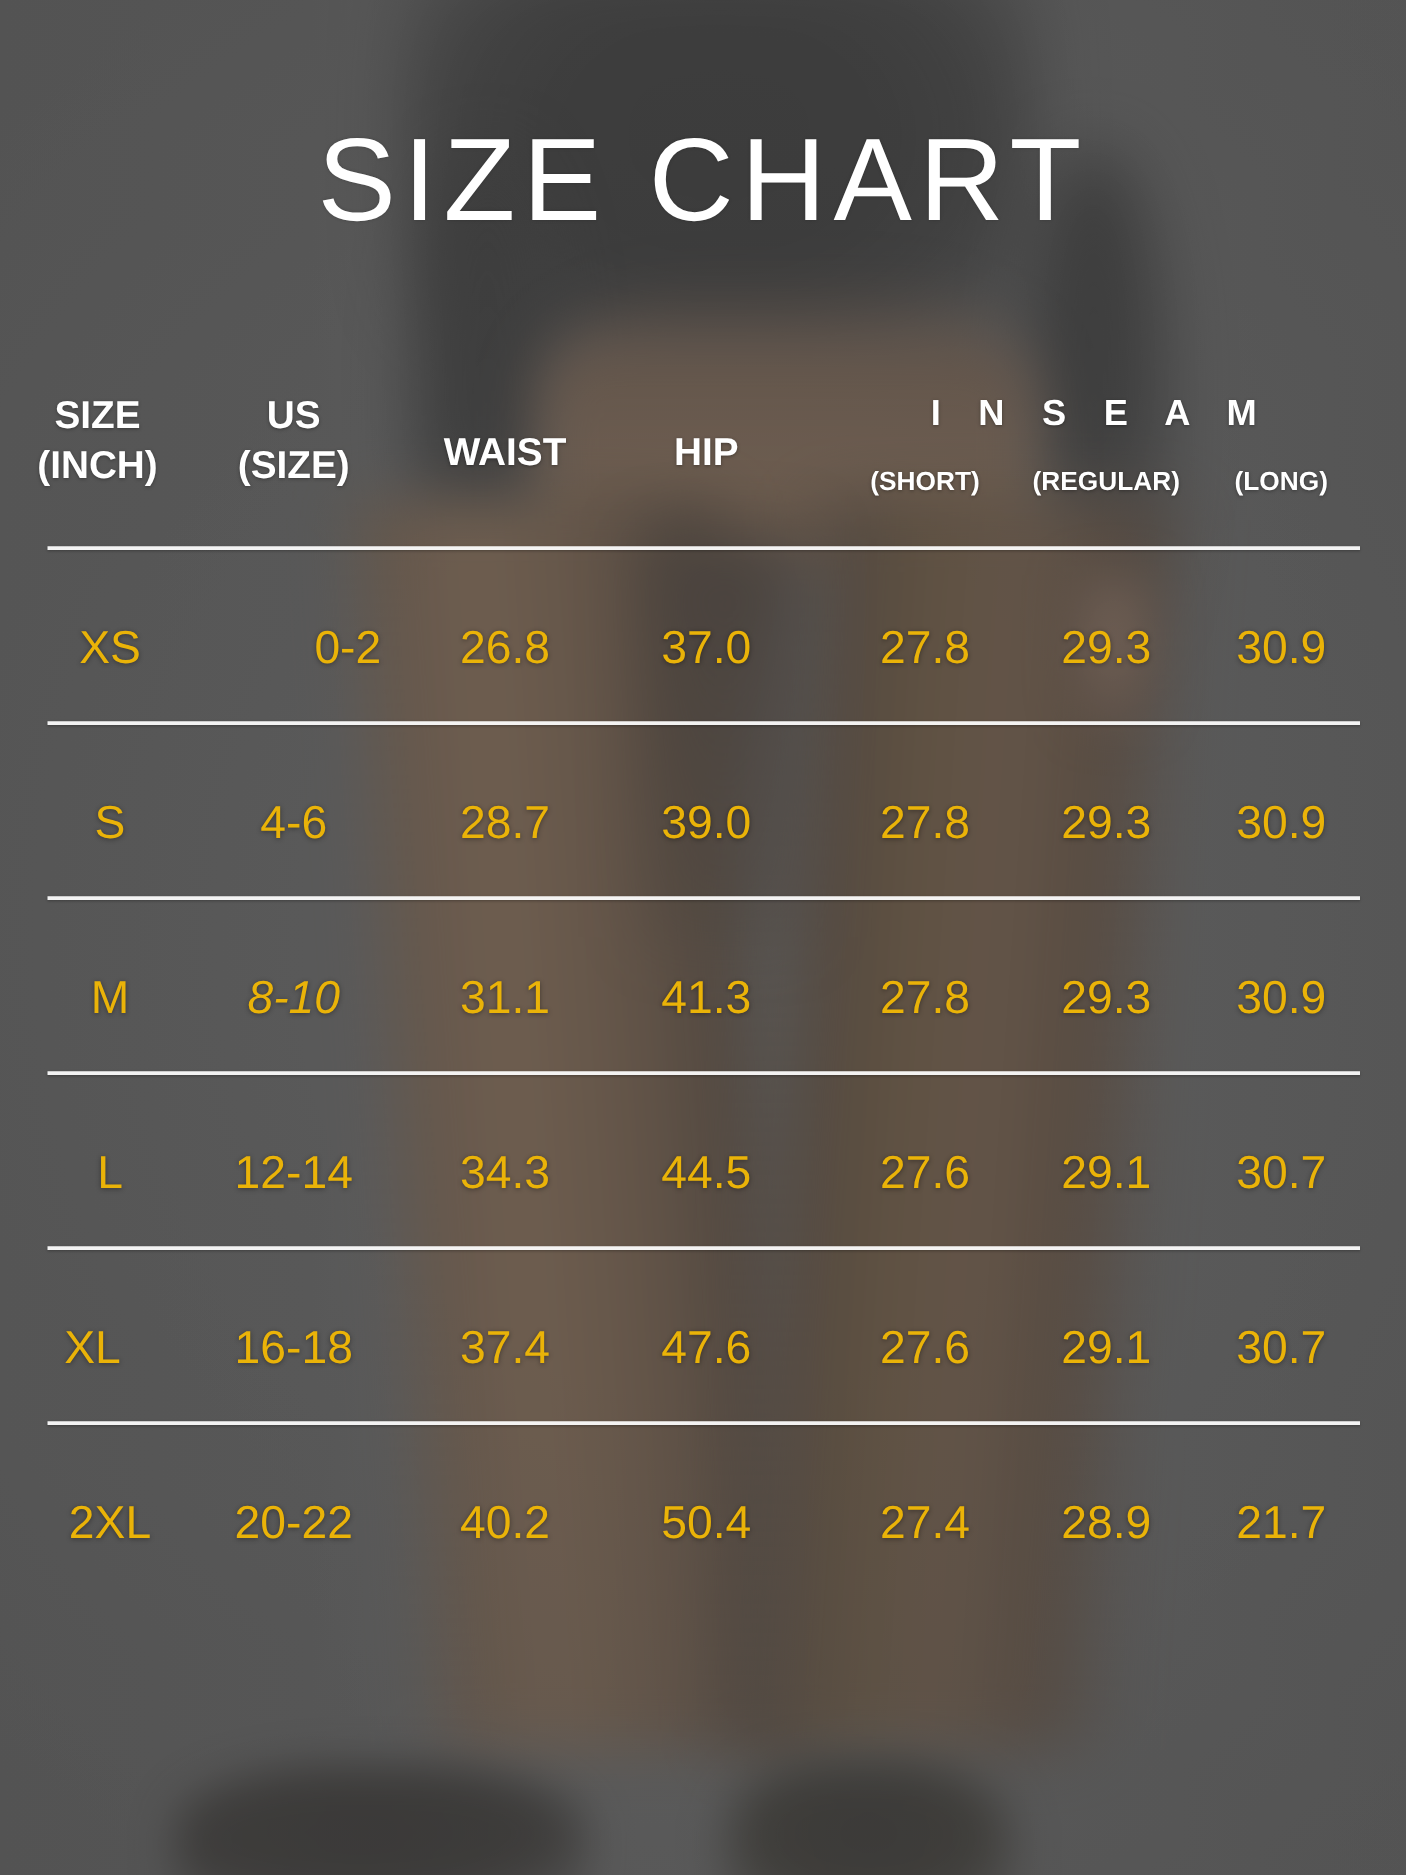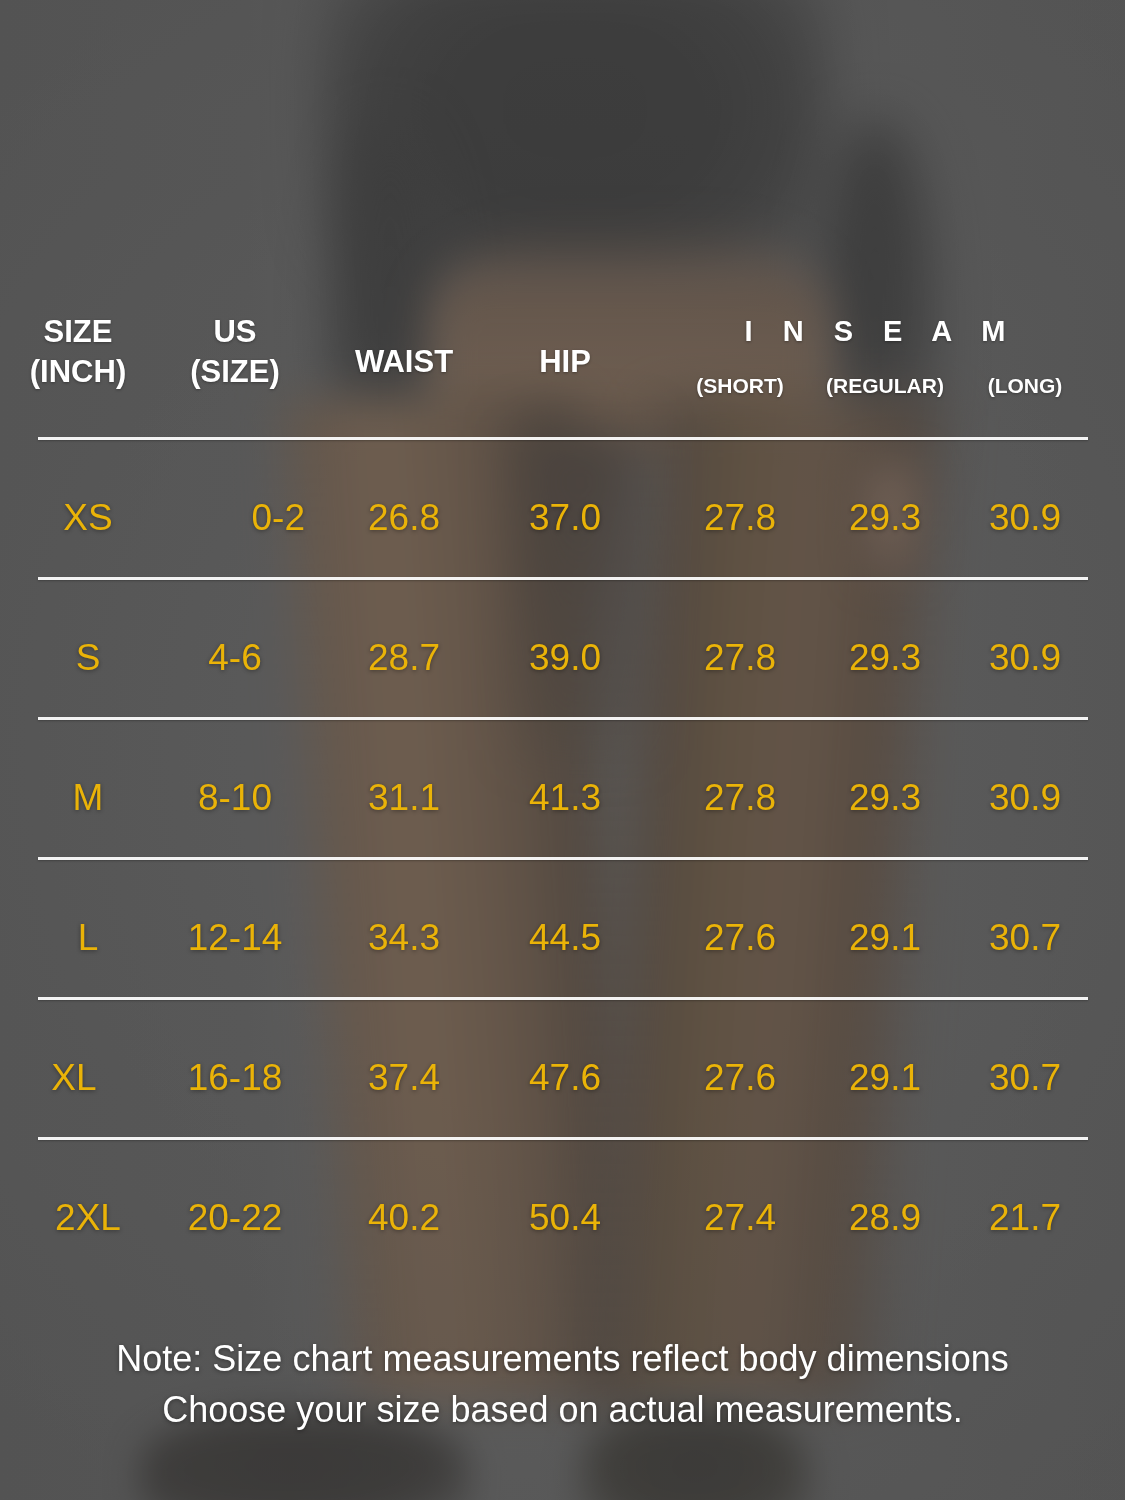--- a/index.html
+++ b/index.html
@@ -261,20 +261,21 @@
     <div class="bg-crotch"></div>
     <div class="bg-hand-right"></div>
     <div class="bg-shoe-l"></div>
     <div class="bg-shoe-r"></div>
     <div class="bg-vignette"></div>
     <div class="bg-wash"></div>
   </div>
 
   <div class="content">
 
+    <div class="title">SIZE CHART</div>
 
     <div class="table">
 
       <div class="hdr two-line" style="left:8px; width:140px;">
         <div>SIZE</div>
         <div>(INCH)</div>
       </div>
 
       <div class="hdr two-line" style="left:165px; width:140px;">
         <div>US</div>
@@ -307,21 +308,21 @@
 
       <div class="cell" style="top:637px; left:18px;  width:140px;">S</div>
       <div class="cell" style="top:637px; left:165px; width:140px;">4-6</div>
       <div class="cell" style="top:637px; left:324px; width:160px;">28.7</div>
       <div class="cell" style="top:637px; left:495px; width:140px;">39.0</div>
       <div class="cell" style="top:637px; left:660px; width:160px;">27.8</div>
       <div class="cell" style="top:637px; left:805px; width:160px;">29.3</div>
       <div class="cell" style="top:637px; left:950px; width:150px;">30.9</div>
 
       <div class="cell" style="top:777px; left:18px;  width:140px;">M</div>
-      <div class="cell" style="top:777px; left:165px; width:140px;">8-10</div>
+      <div class="cell" style="top:777px; left:165px; width:140px;font-style:italic;">8-10</div>
       <div class="cell" style="top:777px; left:324px; width:160px;">31.1</div>
       <div class="cell" style="top:777px; left:495px; width:140px;">41.3</div>
       <div class="cell" style="top:777px; left:660px; width:160px;">27.8</div>
       <div class="cell" style="top:777px; left:805px; width:160px;">29.3</div>
       <div class="cell" style="top:777px; left:950px; width:150px;">30.9</div>
 
       <div class="cell" style="top:917px; left:18px;  width:140px;">L</div>
       <div class="cell" style="top:917px; left:165px; width:140px;">12-14</div>
       <div class="cell" style="top:917px; left:324px; width:160px;">34.3</div>
       <div class="cell" style="top:917px; left:495px; width:140px;">44.5</div>
@@ -340,19 +341,15 @@
       <div class="cell" style="top:1197px; left:18px;  width:140px;">2XL</div>
       <div class="cell" style="top:1197px; left:165px; width:140px;">20-22</div>
       <div class="cell" style="top:1197px; left:324px; width:160px;">40.2</div>
       <div class="cell" style="top:1197px; left:495px; width:140px;">50.4</div>
       <div class="cell" style="top:1197px; left:660px; width:160px;">27.4</div>
       <div class="cell" style="top:1197px; left:805px; width:160px;">28.9</div>
       <div class="cell" style="top:1197px; left:950px; width:150px;">21.7</div>
 
     </div>
 
-    <div class="note">
-      <span class="note-line">Note: Size chart measurements reflect body dimensions</span>
-      <span class="note-line">Choose your size based on actual measurements.</span>
-    </div>
 
   </div>
 </div>
 
 </body></html>

